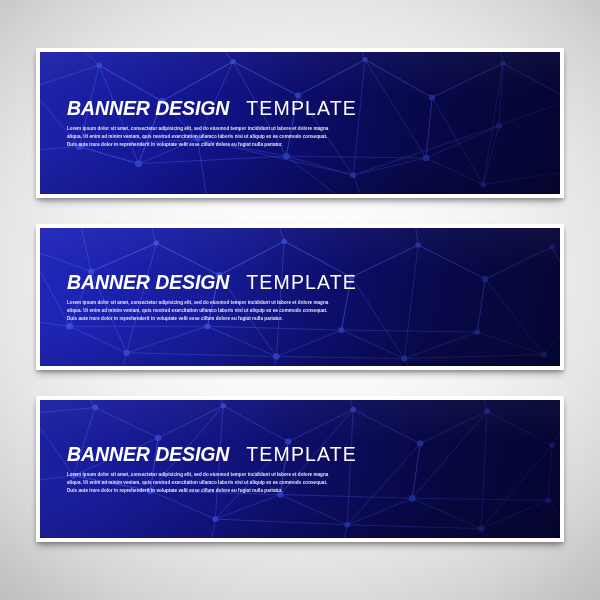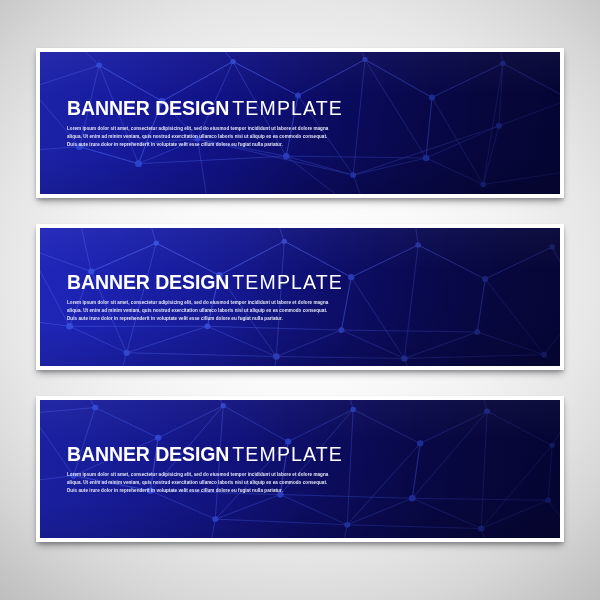--- a/index.html
+++ b/index.html
@@ -98,25 +98,26 @@
     margin: 0 0 7px 0;
     white-space: nowrap;
     color: #ffffff;
     font-size: 19.5px;
     line-height: 1.04;
     letter-spacing: 0.1px;
   }
   .banner-title .t-bold {
     font-weight: 700;
     letter-spacing: -0.1px;
+    font-style: italic;
   }
   .banner-title .t-light {
     font-weight: 300;
     letter-spacing: 1.15px;
-    margin-left: 3px;
+    margin-left: 17px;
   }
   .banner-body {
     margin: 0;
     color: #e4e7f6;
     font-size: 4.55px;
     line-height: 1.72;
     font-weight: 600;
     letter-spacing: 0.06px;
     max-width: 268px;
   }

